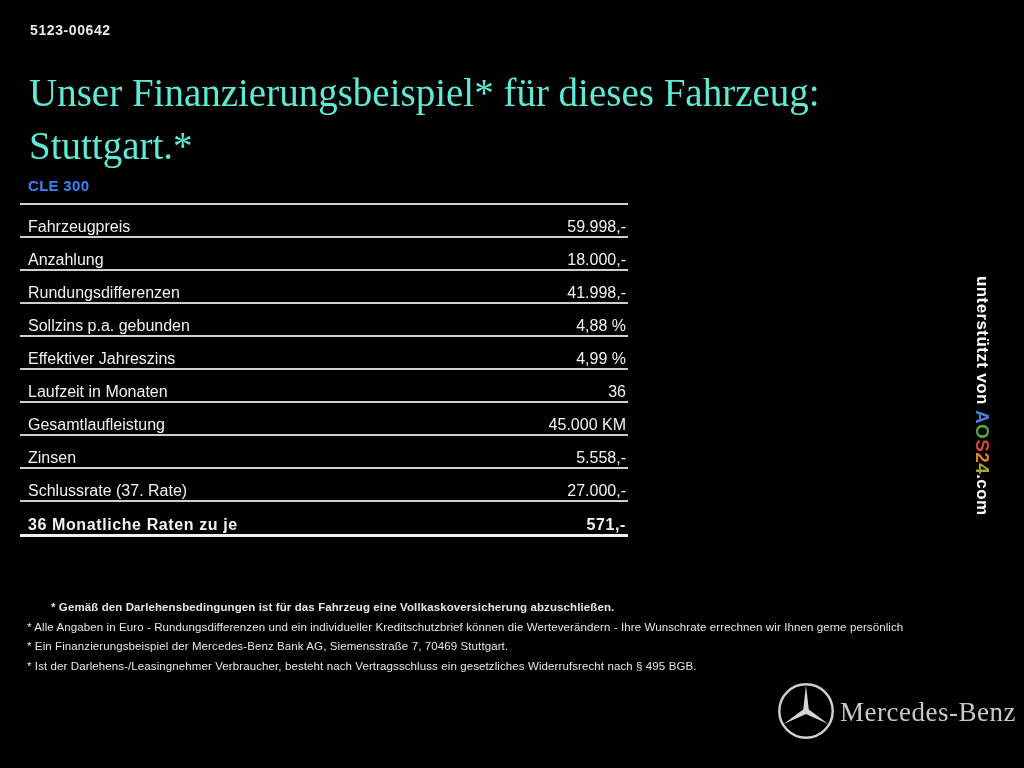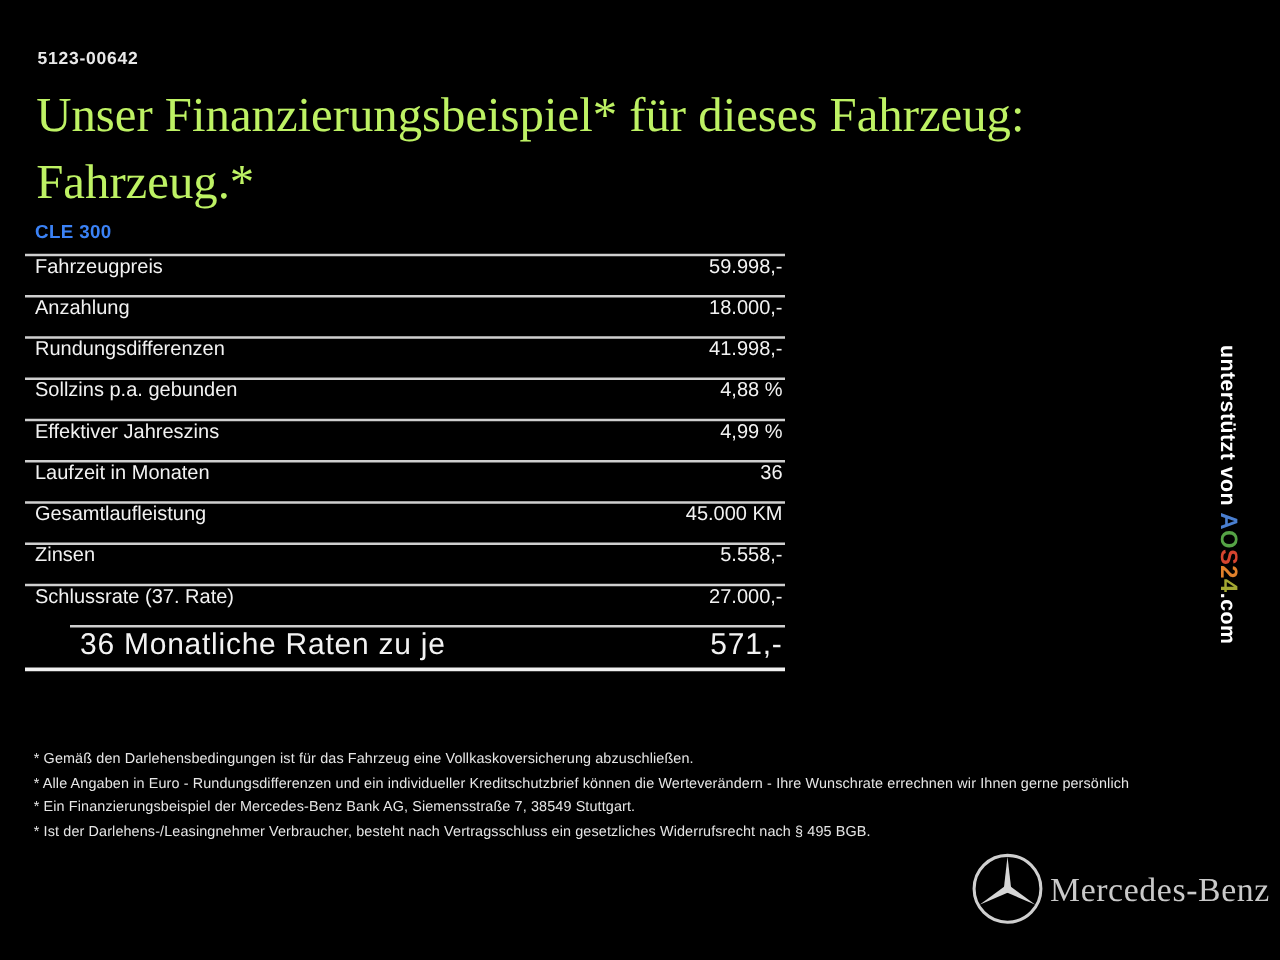--- a/index.html
+++ b/index.html
@@ -7,51 +7,51 @@
     width:1024px;height:768px;
     background:#000;
     position:relative;
     overflow:hidden;
     font-family:"Liberation Sans", sans-serif;
     color:#f2f2f2;
     -webkit-font-smoothing:antialiased;
   }
   .doc-id{
     position:absolute;left:30px;top:22px;
-    font-size:14px;font-weight:bold;letter-spacing:.6px;color:#e9e9e9;margin-top:16px;
+    font-size:14px;font-weight:bold;letter-spacing:.6px;color:#e9e9e9;
   }
   .title{
     position:absolute;left:29px;top:66px;width:960px;
     font-family:"Liberation Serif", serif;
-    font-size:39px;line-height:53px;font-weight:400;color:#bef264;
+    font-size:39px;line-height:53px;font-weight:400;color:#5eead4;
   }
   .model{
     position:absolute;left:28px;top:177px;
     font-size:15px;font-weight:bold;color:#3b82f6;letter-spacing:.3px;
   }
   .fin-table{
     position:absolute;left:20px;top:203px;width:608px;
     border-bottom:3px solid #f0f0f0;
   }
   .fin-row{
-    display:flex;justify-content:space-between;align-items:flex-start;
+    display:flex;justify-content:space-between;align-items:flex-end;
     height:31px;border-top:2px solid #cfcfcf;
     font-size:16px;color:#f2f2f2;
   }
   .fin-row .lbl{padding-left:8px;}
   .fin-row .val{padding-right:2px;text-align:right;}
   .fin-row.total{
-    height:32px;font-size:24px;font-weight:normal;letter-spacing:.6px;margin-left:36px;
+    height:32px;font-size:16px;font-weight:bold;letter-spacing:.6px;
   }
   .footnotes{
     position:absolute;left:27px;top:598px;width:985px;
     font-size:11.5px;line-height:19.5px;color:#e6e6e6;letter-spacing:.1px;
   }
   .footnotes .fn{white-space:nowrap;}
-  .footnotes .fn.bold{font-weight:normal;}
+  .footnotes .fn.bold{font-weight:bold;margin-left:24px;}
   .sponsor{
     position:absolute;top:276px;left:971px;
     writing-mode:vertical-rl;
     font-size:17px;font-weight:600;color:#fff;letter-spacing:.4px;
     white-space:nowrap;
   }
   .sponsor .brand-letter{font-weight:bold;font-size:19px;}
   .sponsor .suffix{font-weight:bold;}
   .mb-logo{
     position:absolute;left:776px;top:681px;
@@ -64,21 +64,21 @@
     padding-top:2px;
   }
 </style>
 </head>
 <body>
 
 <div class="doc-id">5123-00642</div>
 
 <div class="title">
   <div>Unser Finanzierungsbeispiel* für dieses Fahrzeug:</div>
-  <div>Fahrzeug.*</div>
+  <div>Stuttgart.*</div>
 </div>
 
 <div class="model">CLE 300</div>
 
 <div class="fin-table">
   <div class="fin-row">
     <span class="lbl">Fahrzeugpreis</span>
     <span class="val">59.998,-</span>
   </div>
   <div class="fin-row">
@@ -115,21 +115,21 @@
   </div>
   <div class="fin-row total">
     <span class="lbl">36 Monatliche Raten zu je</span>
     <span class="val">571,-</span>
   </div>
 </div>
 
 <div class="footnotes">
   <div class="fn bold">* Gemäß den Darlehensbedingungen ist für das Fahrzeug eine Vollkaskoversicherung abzuschließen.</div>
   <div class="fn">* Alle Angaben in Euro - Rundungsdifferenzen und ein individueller Kreditschutzbrief können die Werteverändern - Ihre Wunschrate errechnen wir Ihnen gerne persönlich</div>
-  <div class="fn">* Ein Finanzierungsbeispiel der Mercedes-Benz Bank AG, Siemensstraße 7, 38549 Stuttgart.</div>
+  <div class="fn">* Ein Finanzierungsbeispiel der Mercedes-Benz Bank AG, Siemensstraße 7, 70469 Stuttgart.</div>
   <div class="fn">* Ist der Darlehens-/Leasingnehmer Verbraucher, besteht nach Vertragsschluss ein gesetzliches Widerrufsrecht nach § 495 BGB.</div>
 </div>
 
 <div class="sponsor">
   <span>unterstützt von </span><span class="brand-letter" style="color:#4a7fd0">A</span><span class="brand-letter" style="color:#55a345">O</span><span class="brand-letter" style="color:#d6452f">S</span><span class="brand-letter" style="color:#e2812b">2</span><span class="brand-letter" style="color:#a3a832">4</span><span class="suffix">.com</span>
 </div>
 
 <div class="mb-logo">
   <svg class="mb-star" viewBox="0 0 64 64" xmlns="http://www.w3.org/2000/svg">
     <circle cx="32" cy="32" r="28.5" fill="none" stroke="#cfcfcf" stroke-width="2.6"></circle>

